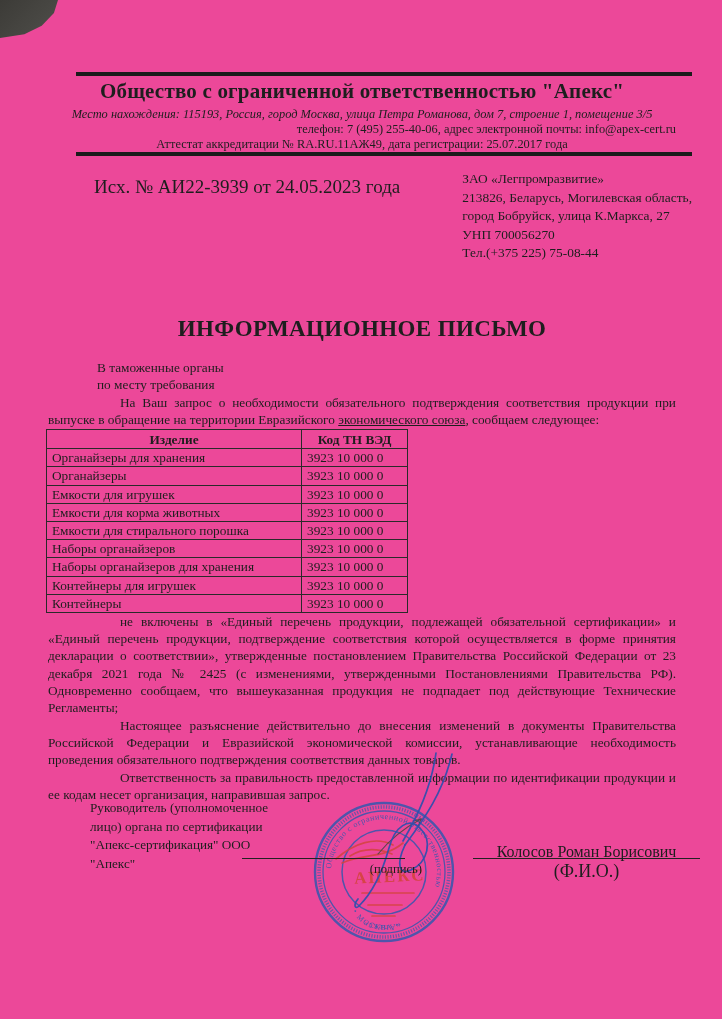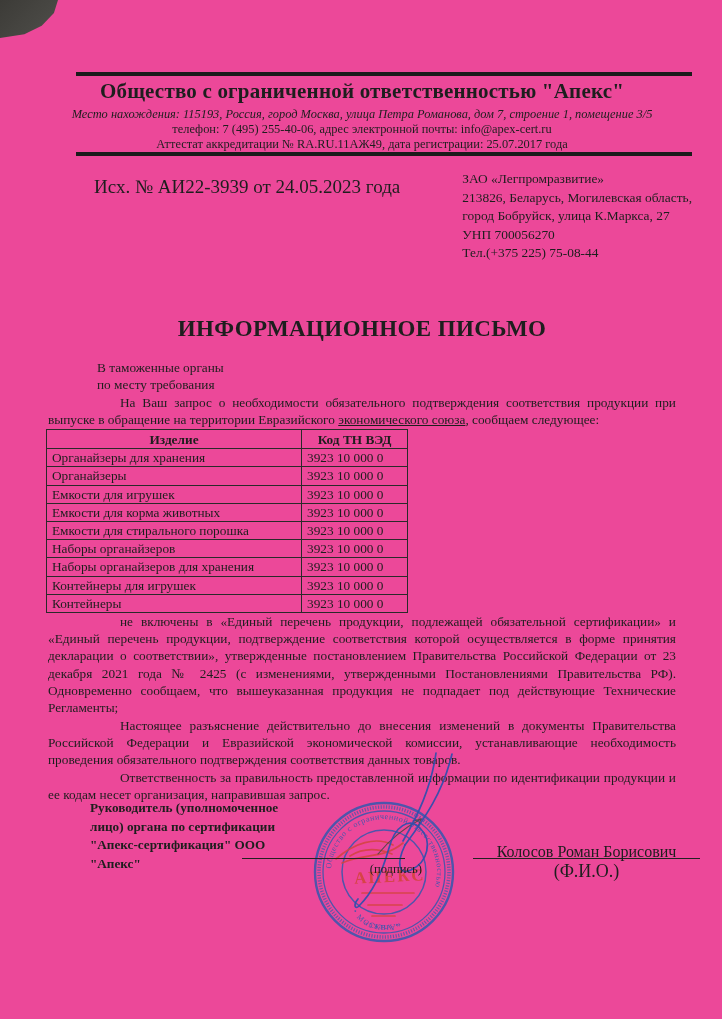--- a/index.html
+++ b/index.html
@@ -18,21 +18,21 @@
   
   .rule{position:absolute;left:76px;width:616px;background:#1b1b1b;}
   .rule.top{top:72px;height:4px;}
   .rule.bottom{top:152px;height:4px;}
   .company-name{
     position:absolute;left:48px;top:79px;width:628px;text-align:center;
     font-size:21px;font-weight:bold;letter-spacing:.2px;
   }
   .head-addr{position:absolute;left:48px;width:628px;text-align:center;font-size:12.4px;line-height:14px;}
   .head-addr.l1{top:107px;font-style:italic;}
-  .head-addr.l2{top:122px;}
+  .head-addr.l2{top:122px;text-align:right;}
   .head-addr.l3{top:137px;}
   
   .ref-line{position:absolute;left:94px;top:176px;font-size:19px;}
   .recipient{position:absolute;right:30px;top:170px;text-align:left;font-size:13.4px;line-height:18.6px;}
   
   .doc-title{
     position:absolute;left:48px;top:316px;width:628px;text-align:center;
     font-size:23px;font-weight:bold;letter-spacing:.4px;
   }
   
@@ -47,21 +47,21 @@
   }
   table.goods th,table.goods td{
     border:1.4px solid #2a2a2a;padding:0 5px;height:17.2px;line-height:15px;
     overflow:hidden;white-space:nowrap;
   }
   table.goods th{font-weight:bold;text-align:center;height:18px;}
   table.goods col.c1{width:255px;}
   table.goods col.c2{width:106px;}
   .after-table{}
   
-  .sig-left{position:absolute;left:90px;top:799px;font-size:13.2px;line-height:18.6px;font-weight:bold;}
+  .sig-left{position:absolute;left:90px;top:799px;font-size:13.2px;line-height:18.6px;}
   .sig-line{position:absolute;top:858px;height:1.4px;background:#222;z-index:5;}
   .sig-line.podpis{left:242px;width:163px;}
   .sig-line.fio{left:473px;width:227px;}
   .podpis-label{position:absolute;left:302px;top:862px;width:120px;text-align:right;font-size:12.6px;z-index:6;}
   .fio-name{position:absolute;left:473px;top:843px;width:227px;text-align:center;font-size:16px;z-index:6;}
   .fio-label{position:absolute;left:473px;top:861px;width:227px;text-align:center;font-size:18px;}
   
   .stamp-svg{position:absolute;left:292px;top:742px;width:190px;height:210px;z-index:4;}
 </style>
 </head>

